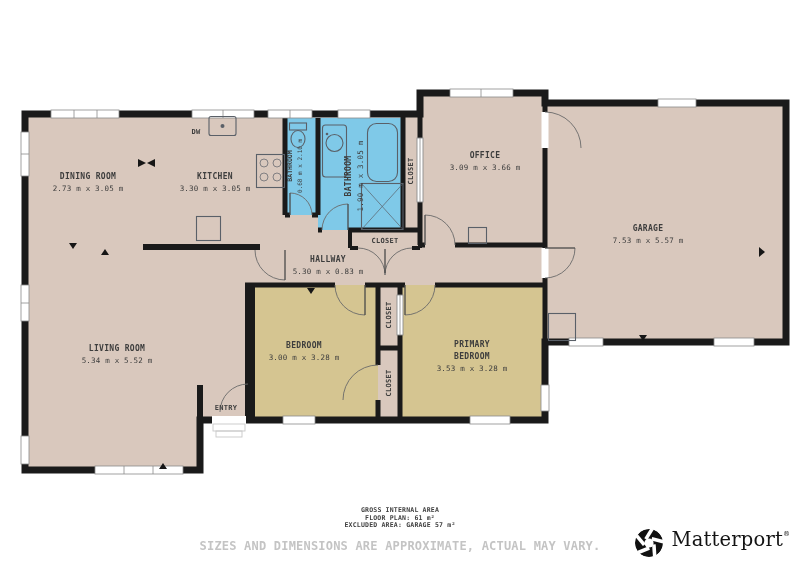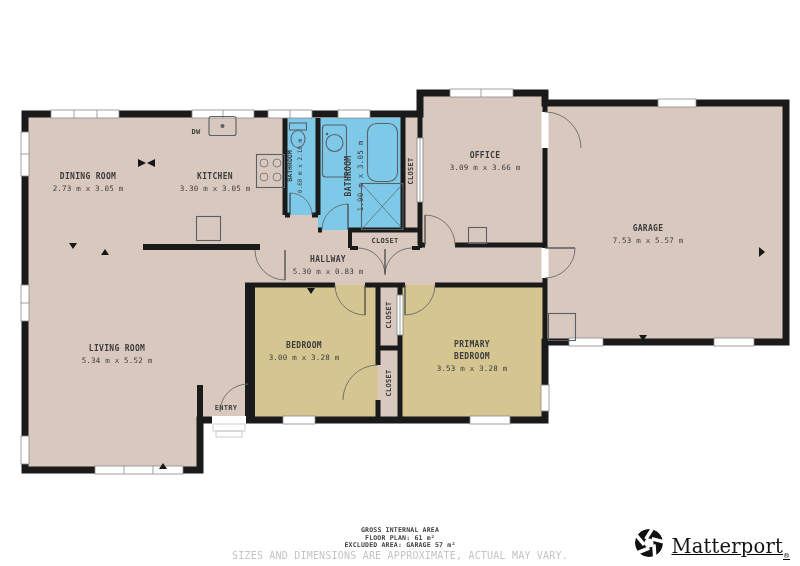--- a/index.html
+++ b/index.html
@@ -30,32 +30,32 @@
   .fxdot{fill:#5a6068;}
   .marker{fill:#161616;}
   
   text{font-family:"DejaVu Sans Mono",monospace;fill:#3d3d3d;text-anchor:middle;}
   .rname{font-size:8px;font-weight:700;letter-spacing:0.3px;}
   .rdims{font-size:7.5px;letter-spacing:0.2px;}
   .rsmall{font-size:7px;font-weight:700;letter-spacing:0.3px;}
   .rtiny{font-size:6.5px;font-weight:700;}
   .rtinyd{font-size:6px;}
   
-  .footer-center{position:absolute;left:0;right:0;top:527px;text-align:center;
+  .footer-center{position:absolute;left:0;right:0;top:507px;text-align:center;
      font-family:"DejaVu Sans Mono",monospace;color:#3f3f3f;font-size:6.5px;
      line-height:7.6px;font-weight:700;letter-spacing:0.2px;}
-  .disclaimer{margin-top:2px;color:#c4c4c4;font-weight:400;font-size:10px;}
+  .disclaimer{margin-top:13px;color:#c4c4c4;font-weight:700;font-size:12px;}
   .reimage{position:absolute;left:14px;top:518px;}
   .reimage-word{font-family:"Liberation Sans",sans-serif;font-weight:700;font-size:27px;
      line-height:27px;letter-spacing:0.5px;}
   .re-dark{color:#1b2a37;}
   .re-blue{color:#2d7ba3;}
   .reimage-sub{font-family:"Liberation Sans",sans-serif;font-size:9.5px;color:#7fb2ca;
      letter-spacing:0.4px;margin-top:1px;}
-  .matterport{position:absolute;right:10px;top:528px;display:flex;align-items:flex-end;text-decoration:underline;}
+  .matterport{position:absolute;right:10px;top:528px;display:flex;align-items:flex-start;}
   .mp-text{font-family:"DejaVu Serif",serif;font-size:19.5px;color:#131313;margin-left:7px;
      letter-spacing:0.2px;}
   .mp-reg{font-family:"DejaVu Serif",serif;font-size:7px;color:#131313;vertical-align:top;
      position:relative;top:2px;}
 </style>
 </head>
 <body>
 
 <div class="canvas">
 

